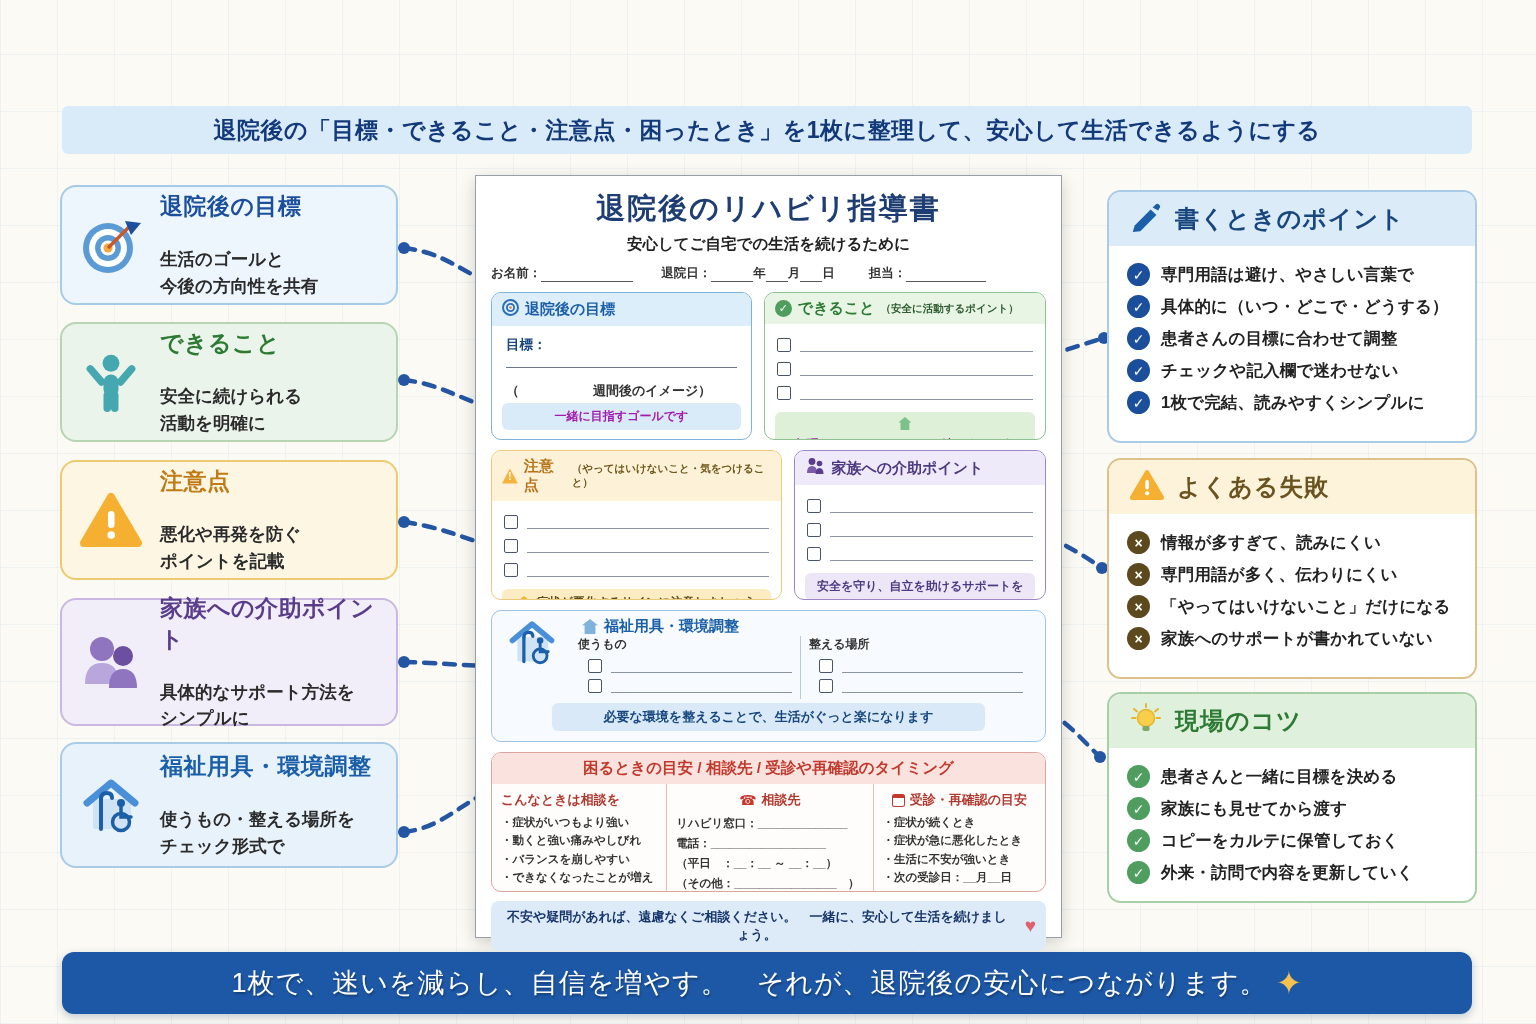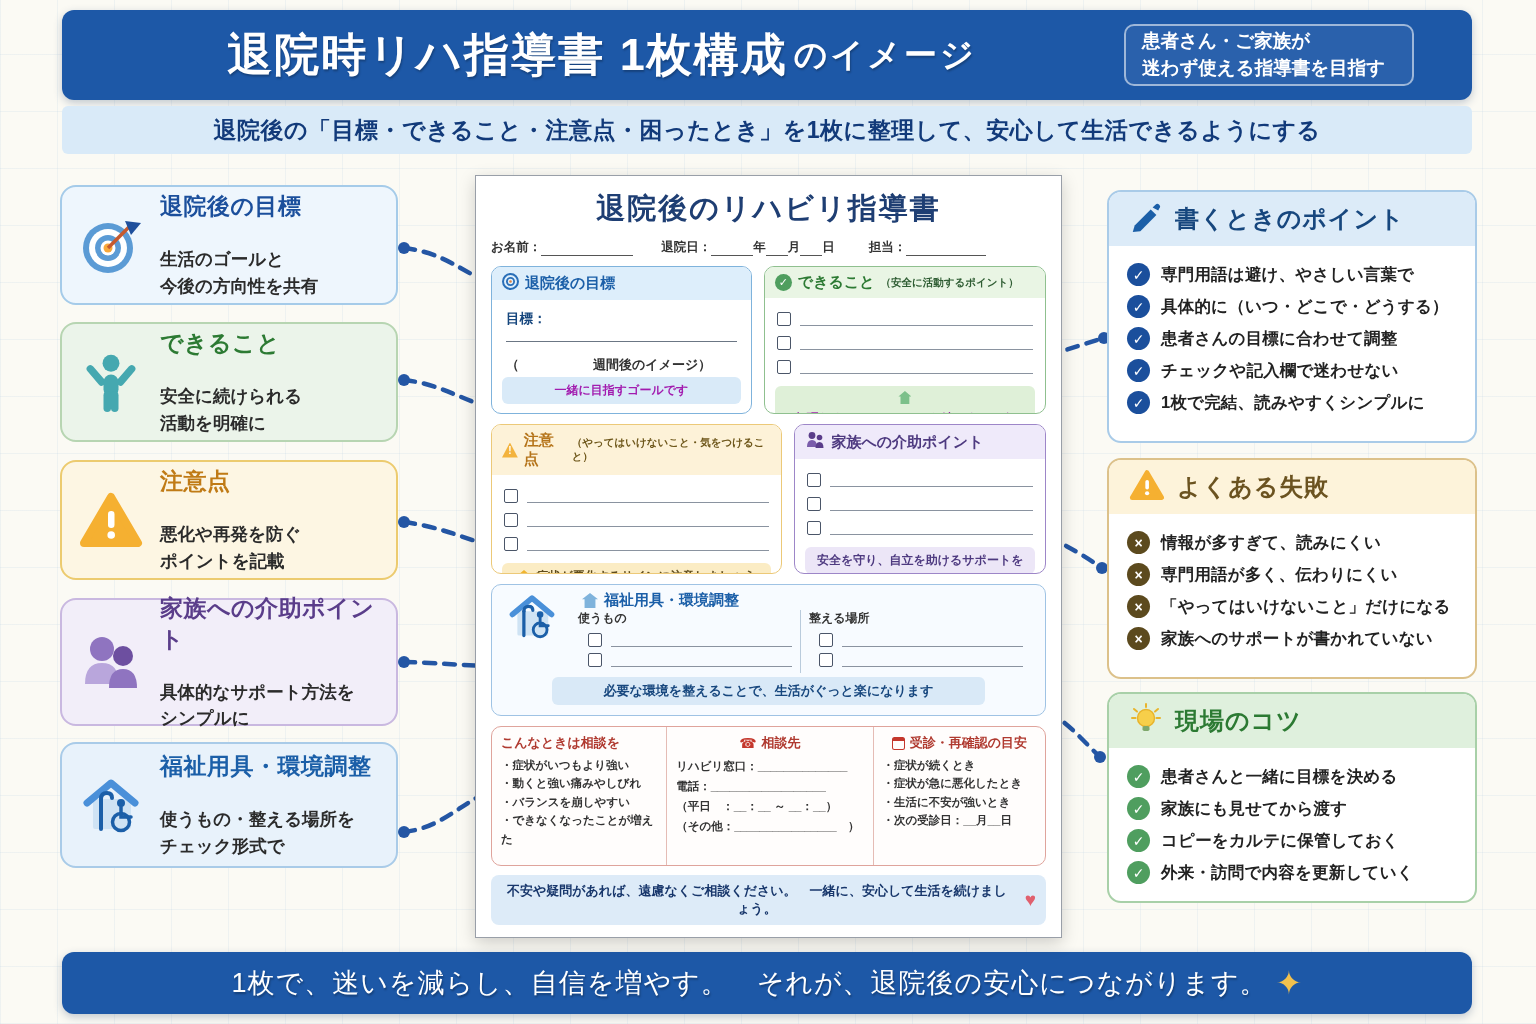--- a/index.html
+++ b/index.html
@@ -187,30 +187,20 @@
         <circle cx="486" cy="793" r="6"></circle>
       <circle cx="1048" cy="355" r="6"></circle>
         <circle cx="1104" cy="338" r="6"></circle>
       <circle cx="1048" cy="537" r="6"></circle>
         <circle cx="1102" cy="568" r="6"></circle>
       <circle cx="1048" cy="712" r="6"></circle>
         <circle cx="1100" cy="757" r="6"></circle>
     </g>
   </svg>
 
-  <div class="header">
-    <div class="header-title">
-      <span class="ht-main">退院時リハ指導書 1枚構成</span>
-      <span class="ht-suffix">のイメージ</span>
-    </div>
-    <div class="header-badge">
-      <span>患者さん・ご家族が</span>
-      <span>迷わず使える指導書を目指す</span>
-    </div>
-  </div>
 
   <div class="subheader">退院後の「目標・できること・注意点・困ったとき」を1枚に整理して、安心して生活できるようにする</div>
 
   <div class="lcard lc1">
     <span class="icon">
       <svg width="64" height="64" viewBox="0 0 64 64">
         <circle cx="29" cy="35" r="25" fill="#5b9bd5"></circle>
           <circle cx="29" cy="35" r="19" fill="#fff"></circle>
         <circle cx="29" cy="35" r="13" fill="#5b9bd5"></circle>
           <circle cx="29" cy="35" r="7.5" fill="#fff"></circle>
@@ -299,20 +289,21 @@
       <div class="lcard-title">福祉用具・環境調整</div>
       <div class="lcard-body">
         <div>使うもの・整える場所を</div>
         <div>チェック形式で</div>
       </div>
     </div>
   </div>
 
   <div class="doc">
     <div class="doc-title">退院後のリハビリ指導書</div>
+    <div class="doc-sub">安心してご自宅での生活を続けるために</div>
 
     <div class="doc-fields">
       <span>お名前：</span>
       <span class="blank" style="width:92px"></span>
       <span style="width:28px"></span>
       <span>退院日：</span>
       <span class="blank" style="width:42px"></span>
       <span>年</span>
       <span class="blank" style="width:22px"></span>
       <span>月</span>
@@ -468,20 +459,21 @@
           <div class="cbrow">
               <span class="cb"></span>
               <span class="cbline"></span>
             </div>
         </div>
       </div>
       <div class="band">必要な環境を整えることで、生活がぐっと楽になります</div>
     </div>
 
     <div class="troublebox">
+      <div class="trouble-h">困るときの目安 / 相談先 / 受診や再確認のタイミング</div>
       <div class="trouble-body">
         <div class="tcol tcol1">
           <div class="tcol-title">こんなときは相談を</div>
           <div class="titem">・症状がいつもより強い</div>
           <div class="titem">・動くと強い痛みやしびれ</div>
           <div class="titem">・バランスを崩しやすい</div>
           <div class="titem">・できなくなったことが増えた</div>
         </div>
         <div class="tcol tcol2">
           <div class="tcol-title">

